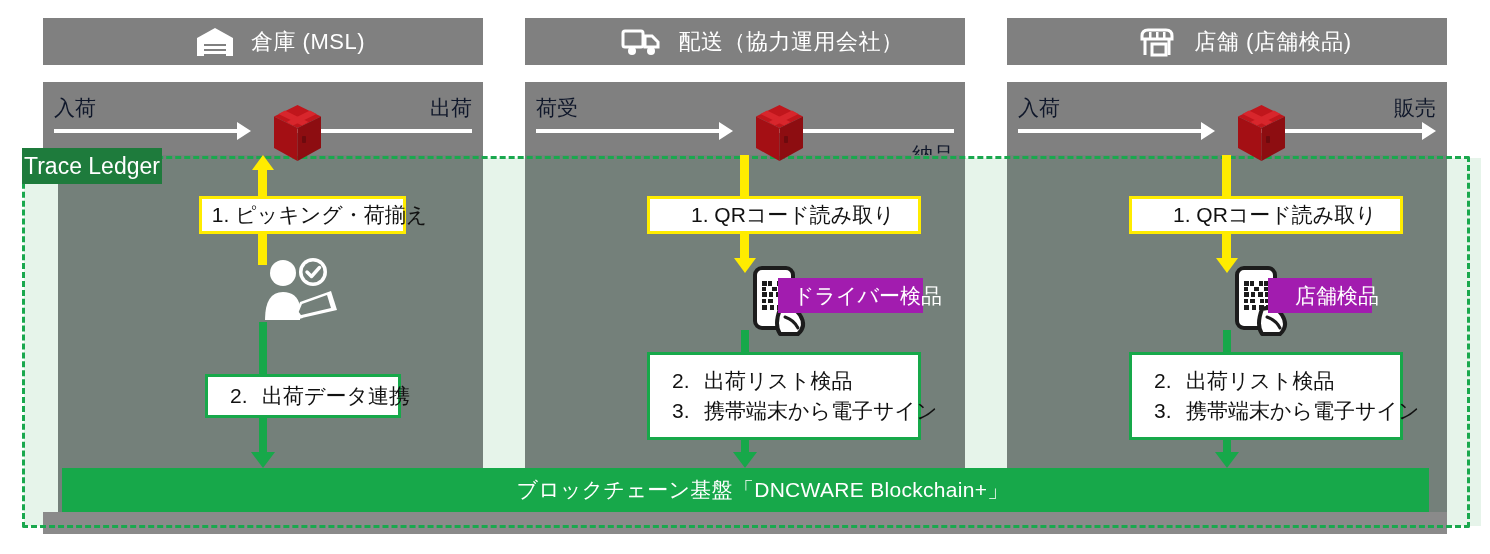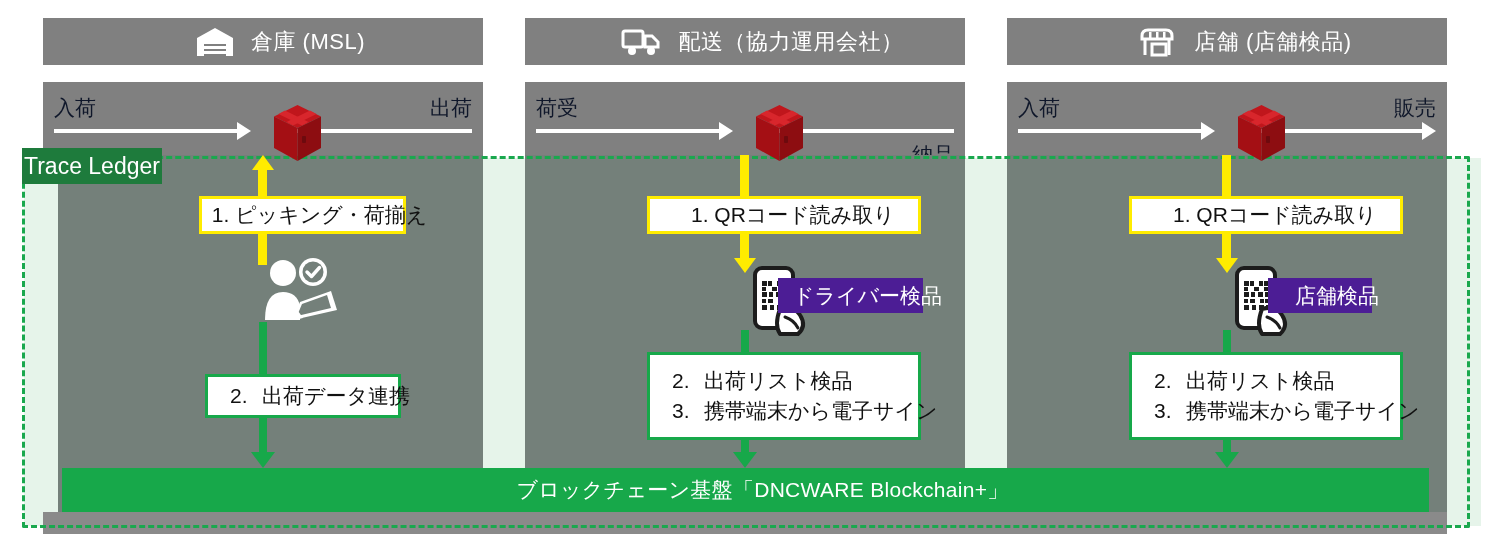--- a/index.html
+++ b/index.html
@@ -82,21 +82,21 @@
     border-top:15px solid #ffec00;
   }
   .head-dn-g{
     position:absolute;width:0;height:0;
     border-left:12px solid transparent;border-right:12px solid transparent;
     border-top:16px solid #17a84a;
   }
 
   
   .badge{
-    background:#4c1d95;color:#ffffff;
+    background:#a21caf;color:#ffffff;
     font-size:21px;
     display:flex;align-items:center;justify-content:center;
     white-space:nowrap;
   }
 
   
   #chain-bar{
     background:#17a84a;color:#ffffff;
     display:flex;align-items:center;justify-content:center;
     font-size:21px;letter-spacing:.3px;white-space:nowrap;

